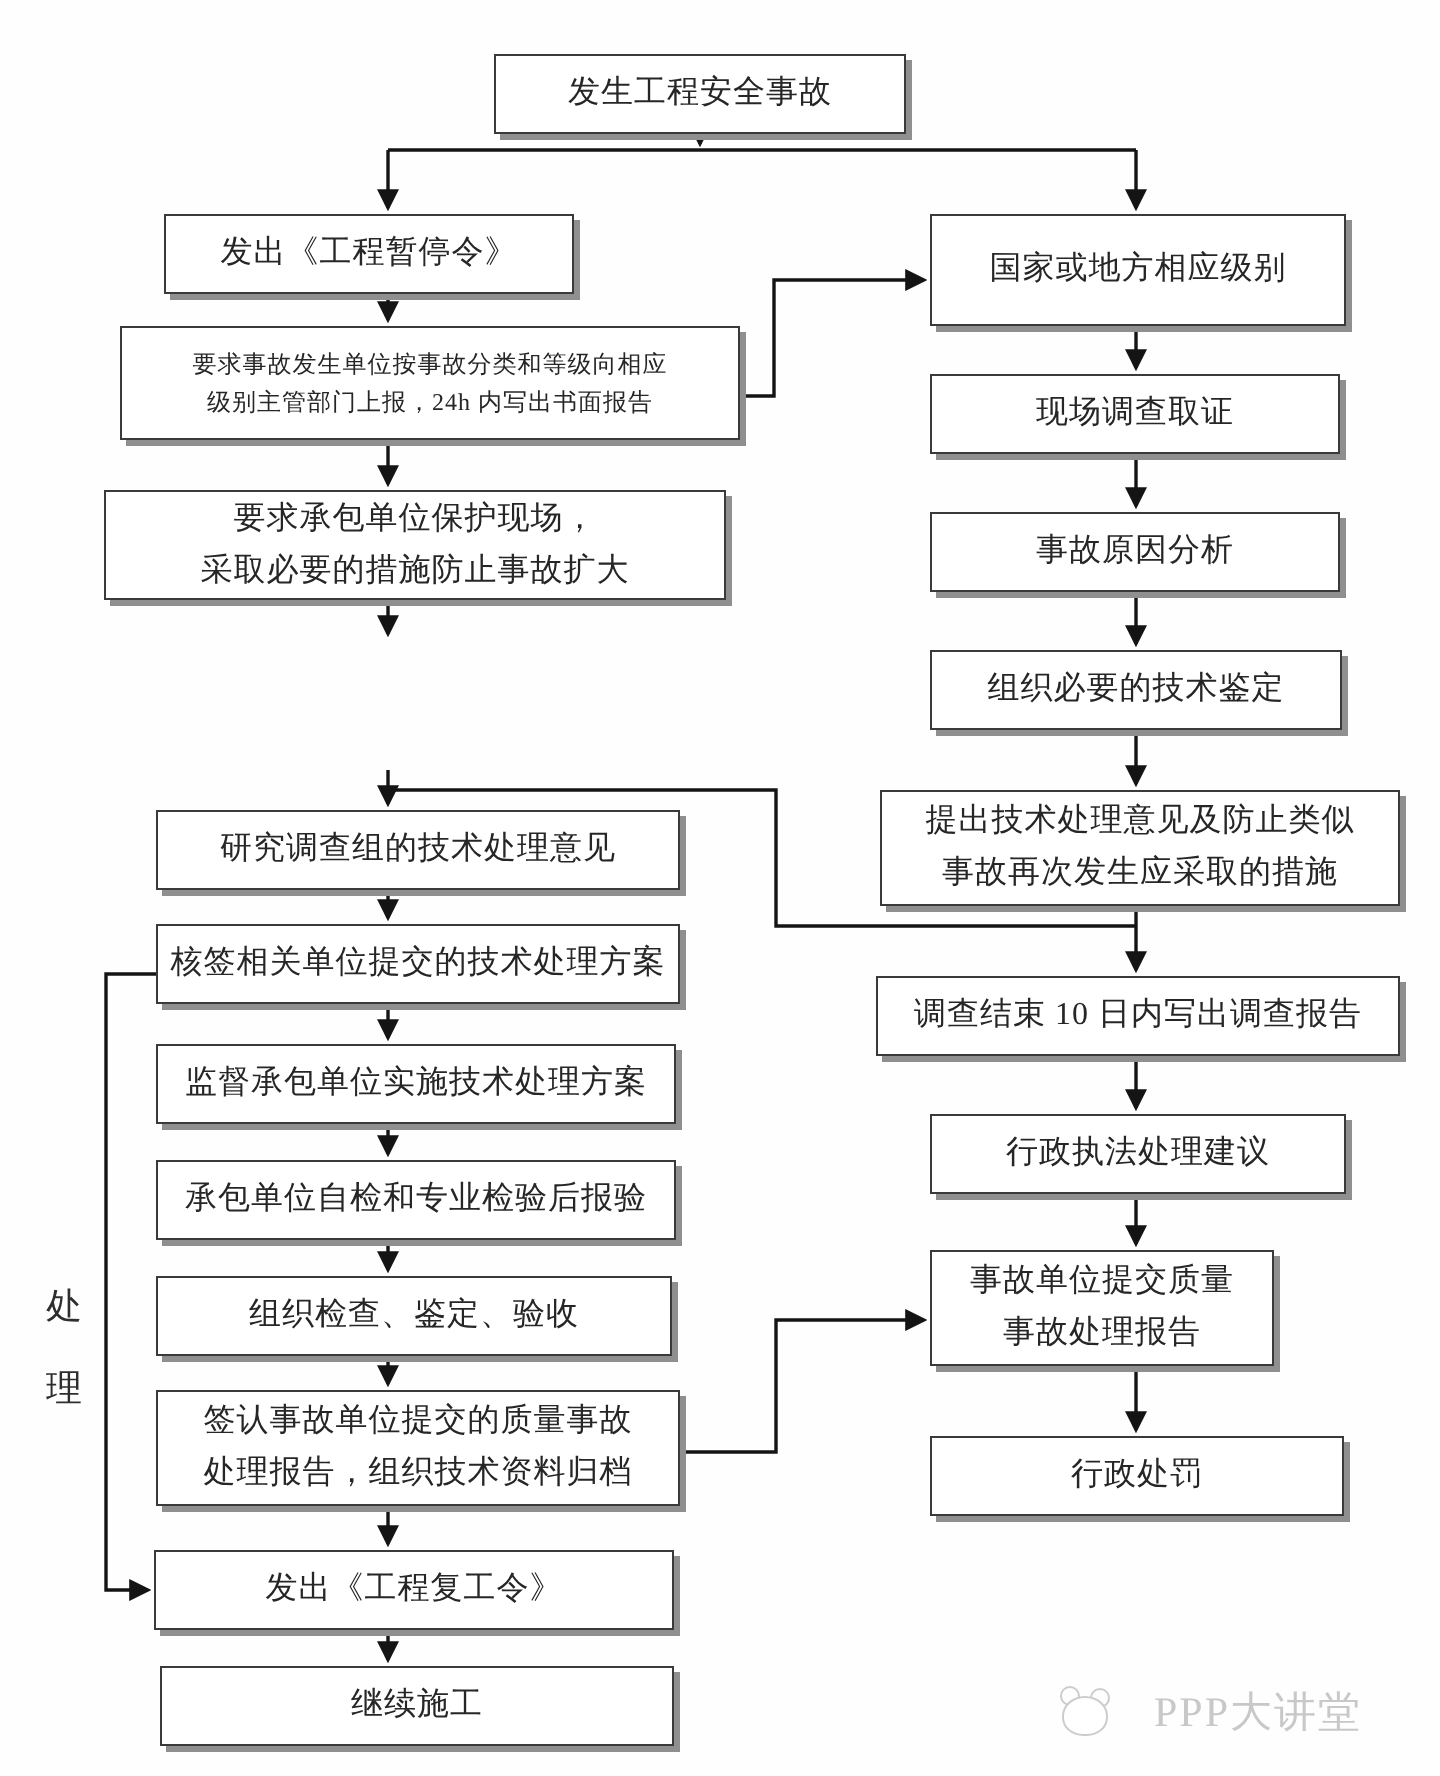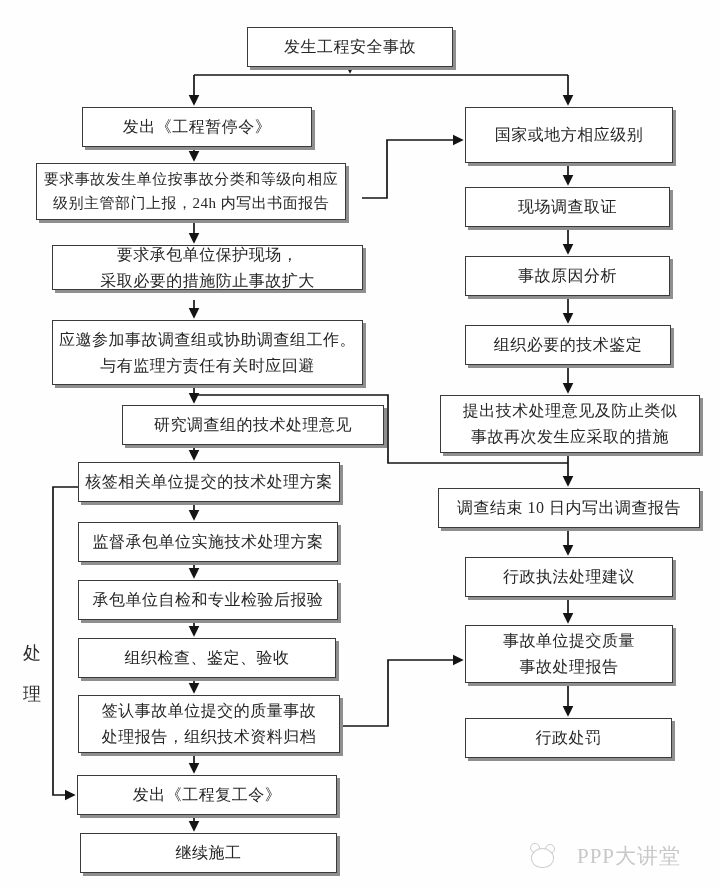--- a/index.html
+++ b/index.html
@@ -86,36 +86,32 @@
       <path d="M338,726 L388,726 L388,660 L462,660" marker-end="url(#arr)"></path>
 
       <path d="M78,487 L53,487 L53,795 L74,795" marker-end="url(#arr)"></path>
     </g>
   </svg>
 
   <div class="node" style="left:247px;top:27px;width:206px;height:31px;">
     <span>发生工程安全事故</span>
   </div>
 
-  <div class="node" style="left:82px;top:107px;width:230px;height:35px;justify-content:center;">
+  <div class="node" style="left:82px;top:107px;width:205px;height:35px;justify-content:center;">
     <span>发出《工程暂停令》</span>
   </div>
-  <div class="node small-gap" style="left:36px;top:163px;width:310px;height:57px;font-size:15px;">
+  <div class="node small-gap" style="left:60px;top:163px;width:310px;height:57px;font-size:12px;">
     <span>要求事故发生单位按事故分类和等级向相应</span>
     <span>级别主管部门上报，24h 内写出书面报告</span>
   </div>
-  <div class="node" style="left:52px;top:245px;width:311px;height:45px;">
+  <div class="node" style="left:52px;top:245px;width:311px;height:55px;">
     <span>要求承包单位保护现场，</span>
     <span>采取必要的措施防止事故扩大</span>
   </div>
-  <div class="node" style="left:52px;top:320px;width:311px;height:65px;">
-    <span>应邀参加事故调查组或协助调查组工作。</span>
-    <span>与有监理方责任有关时应回避</span>
-  </div>
-  <div class="node" style="left:78px;top:405px;width:262px;height:35px;margin-left:44px;">
+  <div class="node" style="left:78px;top:405px;width:262px;height:35px;">
     <span>研究调查组的技术处理意见</span>
   </div>
   <div class="node" style="left:78px;top:462px;width:262px;height:36px;">
     <span>核签相关单位提交的技术处理方案</span>
   </div>
   <div class="node" style="left:78px;top:522px;width:260px;height:36px;">
     <span>监督承包单位实施技术处理方案</span>
   </div>
   <div class="node" style="left:78px;top:580px;width:260px;height:36px;">
     <span>承包单位自检和专业检验后报验</span>
@@ -149,21 +145,21 @@
   <div class="node" style="left:440px;top:395px;width:260px;height:58px;">
     <span>提出技术处理意见及防止类似</span>
     <span>事故再次发生应采取的措施</span>
   </div>
   <div class="node" style="left:438px;top:488px;width:262px;height:35px;">
     <span>调查结束 10 日内写出调查报告</span>
   </div>
   <div class="node" style="left:465px;top:557px;width:208px;height:35px;">
     <span>行政执法处理建议</span>
   </div>
-  <div class="node" style="left:465px;top:625px;width:208px;height:58px;">
+  <div class="node" style="left:465px;top:625px;width:172px;height:58px;">
     <span>事故单位提交质量</span>
     <span>事故处理报告</span>
   </div>
   <div class="node" style="left:465px;top:718px;width:207px;height:35px;">
     <span>行政处罚</span>
   </div>
 
   <div class="side-label">
     <span>处</span>
     <span>理</span>

